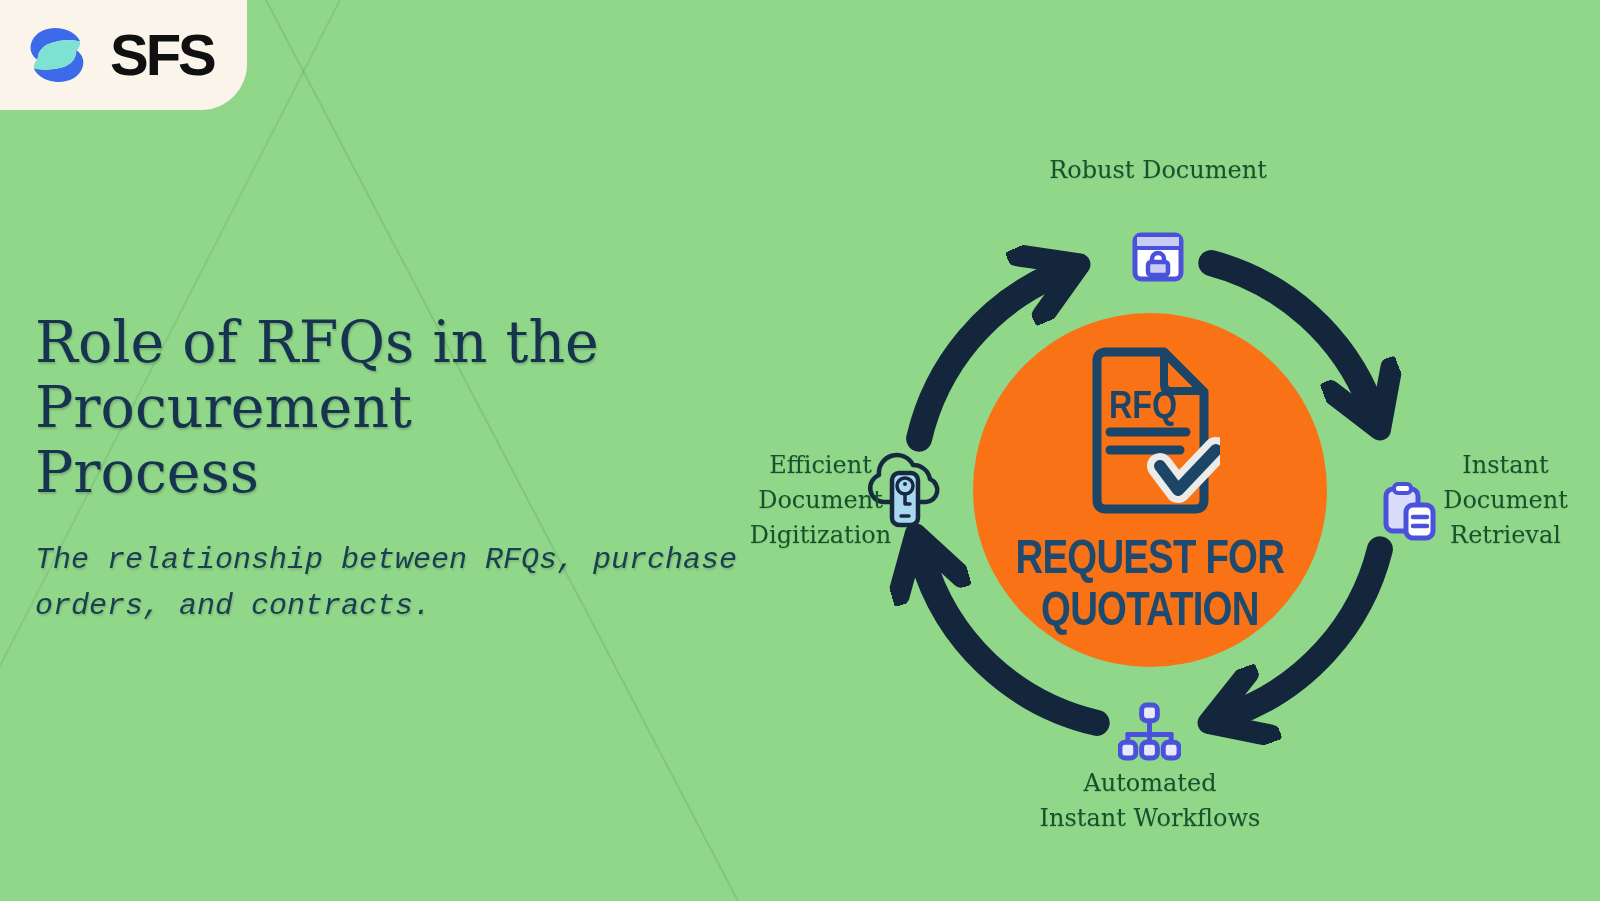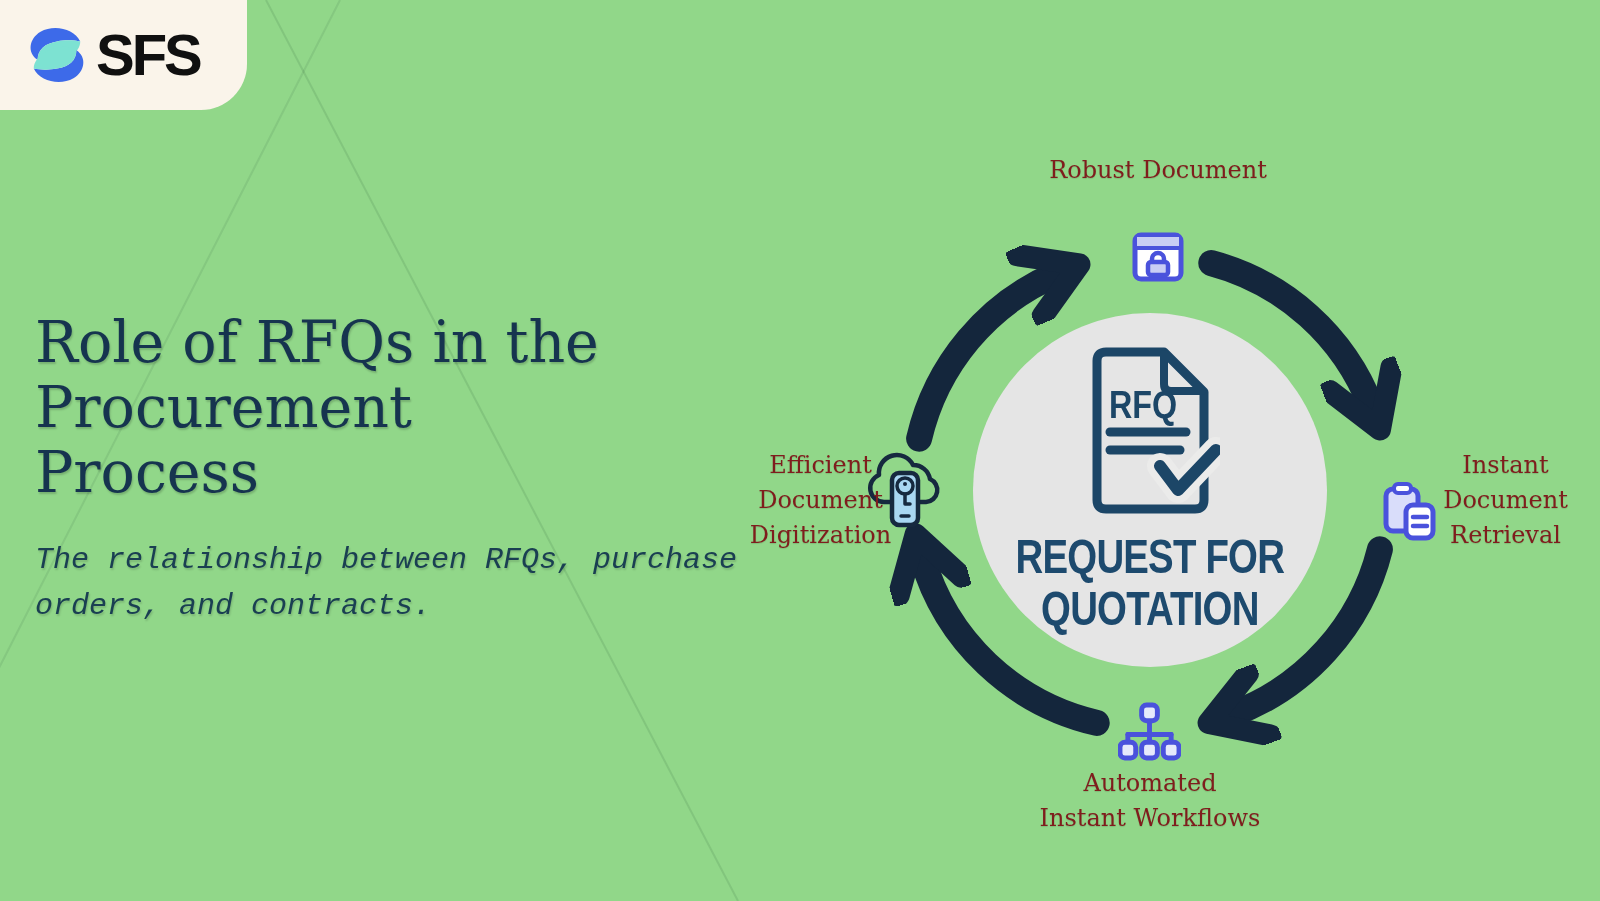--- a/index.html
+++ b/index.html
@@ -10,21 +10,21 @@
     background: #91D789;
     font-family: "DejaVu Serif", serif;
     color: #17395A;
   }
   .bg-lines { position: absolute; inset: 0; z-index: 0; }
 
   
   .logo-card {
     position: absolute; left: 0; top: 0; width: 247px; height: 110px;
     background: #FAF4EA; border-bottom-right-radius: 46px;
-    display: flex; align-items: center; padding-left: 26px; gap: 8px; z-index: 5;
+    display: flex; align-items: center; padding-left: 26px; gap: 22px; z-index: 5;
   }
   .logo-mark { width: 62px; height: 62px; flex: 0 0 auto; }
   .brand-name {
     font-family: "Liberation Sans", sans-serif; font-weight: 700;
     font-size: 58px; letter-spacing: -3px; color: #101010; line-height: 1;
   }
 
   
   .headline { position: absolute; left: 35px; top: 310px; width: 730px; z-index: 5; }
   .headline .title-line {
@@ -34,40 +34,40 @@
   .headline .subtitle { margin-top: 32px; font-family: Liberation Mono, monospace; }
   .headline .subtitle-line {
     font-style: italic; font-size: 30px; line-height: 46px;
     color: #1A3F52; text-shadow: 1px 2px 2px rgba(0,0,0,0.15);
   }
 
   
   .ring { position: absolute; left: 880px; top: 222px; width: 540px; height: 540px; z-index: 1; }
   .center-circle {
     position: absolute; left: 973px; top: 313px; width: 354px; height: 354px;
-    border-radius: 50%; background: #e5e5e5; z-index: 2;
+    border-radius: 50%; background: #f97316; z-index: 2;
     display: flex; flex-direction: column; align-items: center;
   }
   .rfq-doc { margin-top: 31px; width: 140px; height: 175px; }
   .center-title {
     margin-top: 12px; text-align: center;
     font-family: "Liberation Sans", sans-serif; font-weight: 700;
     font-size: 48px; line-height: 52px; color: #1D4A6E; letter-spacing: -1px;
   }
   .center-title .ct-line { transform: scaleX(0.80); transform-origin: 50% 50%; white-space: nowrap; }
 
   .node-icon { position: absolute; z-index: 3; }
   .icon-security     { left: 1132px; top: 232px; width: 52px; height: 50px; }
   .icon-retrieval    { left: 1382px; top: 481px; width: 54px; height: 60px; }
   .icon-workflows    { left: 1118px; top: 701px; width: 63px; height: 61px; }
   .icon-digitization { left: 864px;  top: 446px; width: 82px; height: 88px; }
 
   .node-label {
     position: absolute; z-index: 3; text-align: center;
-    font-size: 24px; line-height: 35px; color: #7f1d1d;
+    font-size: 24px; line-height: 35px; color: #14532d;
     text-shadow: 0 1px 1px rgba(0,0,0,0.12);
   }
   .node-label div { white-space: nowrap; }
   .label-top    { left: 1028px; top: 153px; width: 260px; }
   .label-right  { left: 1413px; top: 448px; width: 185px; }
   .label-bottom { left: 1000px; top: 766px; width: 300px; }
   .label-left   { left: 728px;  top: 448px; width: 185px; }
 </style>
 </head>
 <body>

